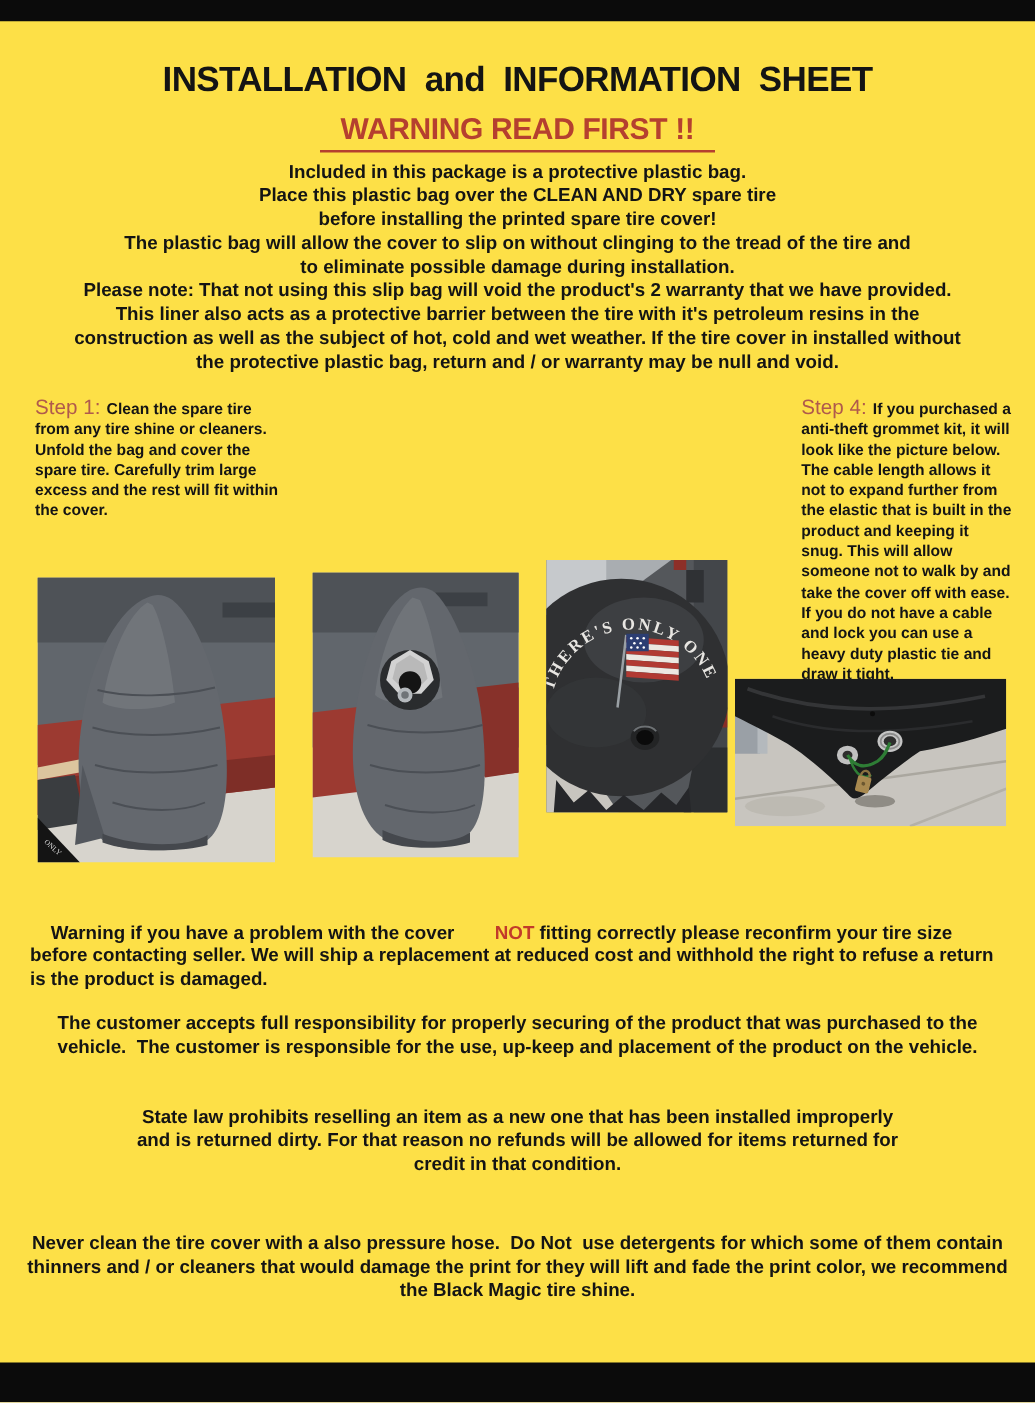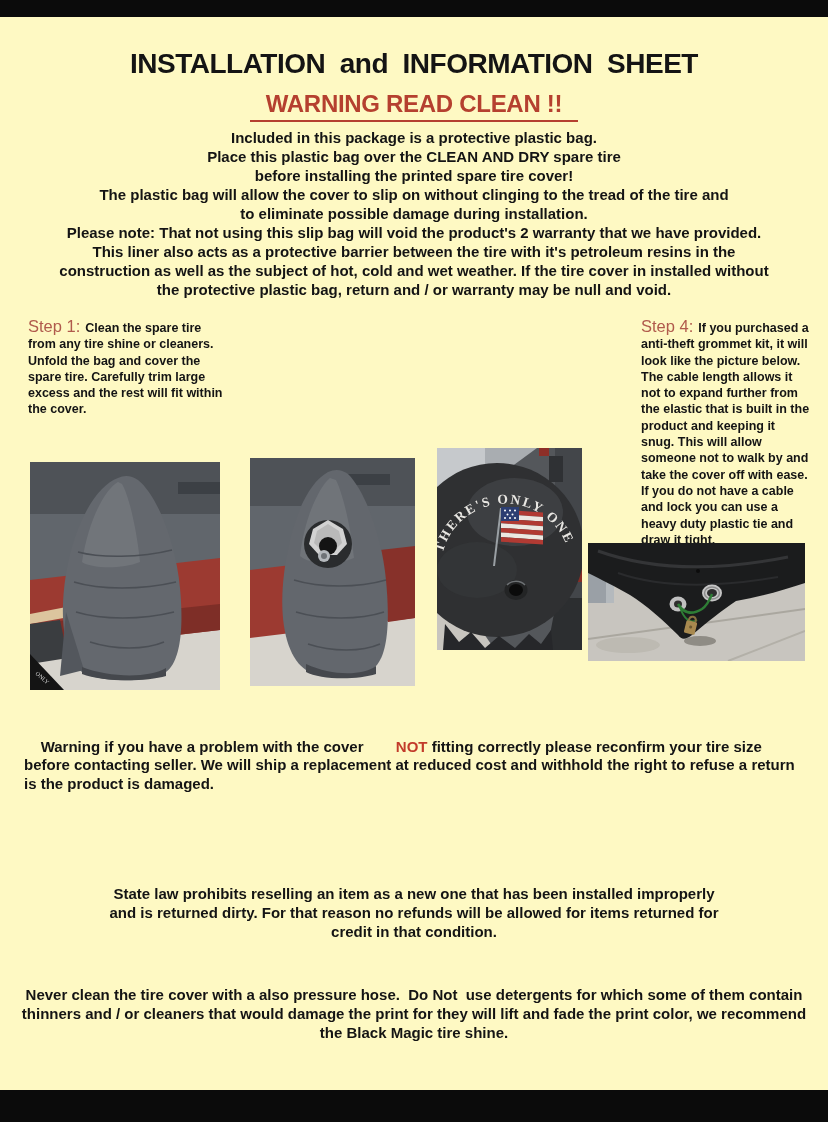--- a/index.html
+++ b/index.html
@@ -1,18 +1,18 @@
 <!DOCTYPE html>
 <html><head>
 <meta charset="utf-8">
 <style>
   html,body { margin:0; padding:0; background:#ffffff; }
   .sheet {
     position:relative; width:828px; height:1122px; margin:0 auto;
-    background:#fef9c3; color:#141414; overflow:hidden;
+    background:#fde047; color:#141414; overflow:hidden;
     font-family:"Liberation Sans", sans-serif;
   }
   .bar { position:absolute; left:0; width:828px; background:#0b0b0b; }
   .bar.top { top:0; height:17px; }
   .bar.bottom { top:1090px; height:32px; }
 
   .title {
     position:absolute; top:48px; left:0; width:828px; text-align:center;
     font-weight:bold; font-size:28px; letter-spacing:-0.5px; white-space:pre-wrap;
   }
@@ -64,21 +64,21 @@
 </head>
 <body>
 
 <div class="sheet">
 
   <div class="bar top"></div>
 
   <div class="title">INSTALLATION  and  INFORMATION  SHEET</div>
 
   <div class="warning-head">
-    <span>WARNING READ CLEAN !!</span>
+    <span>WARNING READ FIRST !!</span>
   </div>
 
   <div class="intro">Included in this package is a protective plastic bag.
 Place this plastic bag over the CLEAN AND DRY spare tire
 before installing the printed spare tire cover!
 The plastic bag will allow the cover to slip on without clinging to the tread of the tire and
 to eliminate possible damage during installation.
 Please note: That not using this slip bag will void the product's 2 warranty that we have provided.
 This liner also acts as a protective barrier between the tire with it's petroleum resins in the
 construction as well as the subject of hot, cold and wet weather.  If the tire cover in installed without
@@ -208,19 +208,20 @@
       <path d="M2,5 C2,-1 9,-1 9,5" stroke="#8a7140" stroke-width="2" fill="none"></path>
       <rect x="0" y="5" width="11" height="13" rx="1.5" fill="#a8894f"></rect>
       <circle cx="5.5" cy="11" r="1.5" fill="#6b5730"></circle>
     </g>
   </svg>
 
   <div class="fitwarn">
     <span>Warning if you have a problem with the cover  </span><span class="not">NOT</span><span> fitting correctly please reconfirm your tire size before contacting seller. We will ship a replacement at reduced cost and withhold the right to refuse a return is the product is damaged.</span>
   </div>
 
+  <div class="para p-liab">The customer accepts full responsibility for properly securing of the product that was purchased to the vehicle.  The customer is responsible for the use, up-keep and placement of the product on the vehicle.</div>
   <div class="para p-resale">State law prohibits reselling an item as a new one that has been installed improperly and is returned dirty. For that reason no refunds will be allowed for items returned for credit in that condition.</div>
 
   <div class="para p-maint">Never clean the tire cover with a also pressure hose.  Do Not  use detergents for which some of them contain thinners and / or cleaners that would damage the print for they will lift and fade the print color, we recommend the Black Magic tire shine.</div>
 
   <div class="bar bottom"></div>
 
 </div>
 
 </body></html>

